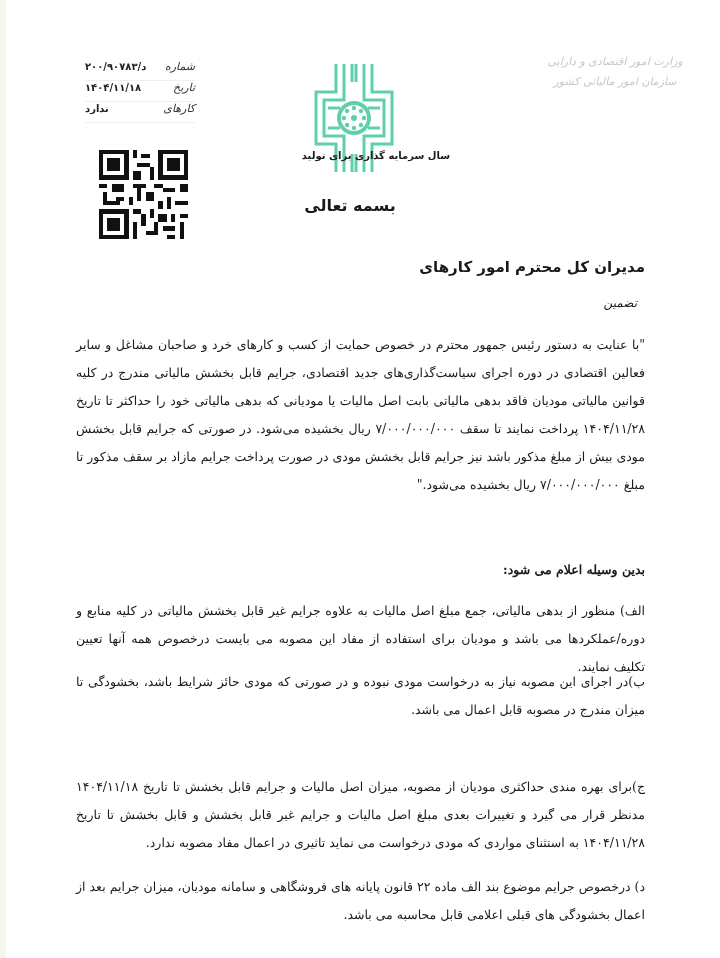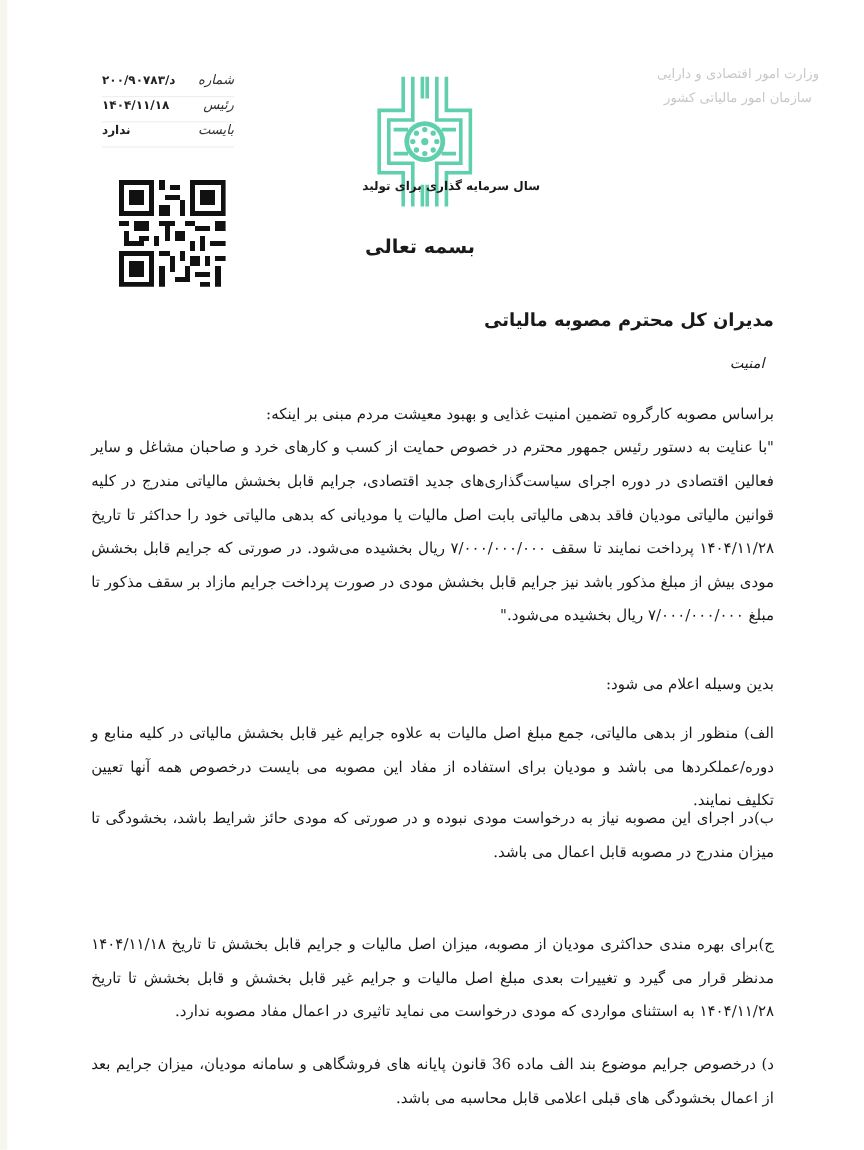--- a/index.html
+++ b/index.html
@@ -6,21 +6,21 @@
   body{width:720px;height:958px;position:relative;overflow:hidden;font-family:"DejaVu Serif","Liberation Serif",serif;color:#1a1a1a;}
   .leftedge{position:absolute;left:0;top:0;width:6px;height:958px;background:#f6f6ee;}
   .ref{position:absolute;left:85px;width:110px;direction:rtl;font-size:11px;}
   .ref .row{display:flex;justify-content:space-between;align-items:baseline;height:20px;border-bottom:1px solid #efefef;}
   .ref .lbl{font-family:"DejaVu Serif",serif;font-style:italic;font-size:11px;color:#333;}
   .ref .val{font-family:"DejaVu Sans",sans-serif;font-weight:bold;font-size:10px;color:#222;}
   .qr{position:absolute;left:99px;top:150px;width:89px;height:89px;}
   .logo{position:absolute;left:314px;top:62px;width:80px;height:112px;}
   .slogan{position:absolute;left:250px;top:150px;width:200px;text-align:right;direction:rtl;font-family:"DejaVu Sans",sans-serif;font-weight:bold;font-size:10px;}
   .bismillah{position:absolute;left:250px;top:196px;width:200px;text-align:center;direction:rtl;font-family:"DejaVu Sans",sans-serif;font-weight:bold;font-size:16px;}
-  .ministry{position:absolute;left:540px;top:52px;width:150px;direction:rtl;text-align:center;font-size:11px;color:#c8c8c8;line-height:20px;}
+  .ministry{position:absolute;left:540px;top:52px;width:150px;direction:rtl;text-align:center;font-size:11px;color:#c8c8c8;font-style:italic;line-height:20px;}
   .addressee{position:absolute;right:75px;top:258px;direction:rtl;font-family:"DejaVu Sans",sans-serif;font-weight:bold;font-size:15px;}
   .salam{position:absolute;right:83px;top:296px;direction:rtl;font-style:italic;font-size:12px;}
   .body{position:absolute;left:76px;right:75px;direction:rtl;text-align:justify;font-size:12.5px;line-height:28px;}
   .body p{margin:0;}
 </style>
 </head>
 <body>
 
 <div class="leftedge"></div>
 
@@ -28,25 +28,25 @@
   <div>وزارت امور اقتصادی و دارایی</div>
   <div>سازمان امور مالیاتی کشور</div>
 </div>
 
 <div class="ref" style="top:60px;">
   <div class="row">
     <span class="lbl">شماره</span>
     <span class="val">د/۲۰۰/۹۰۷۸۳</span>
   </div>
   <div class="row">
-    <span class="lbl">رئیس</span>
+    <span class="lbl">تاریخ</span>
     <span class="val">۱۴۰۴/۱۱/۱۸</span>
   </div>
   <div class="row">
-    <span class="lbl">بایست</span>
+    <span class="lbl">کارهای</span>
     <span class="val">ندارد</span>
   </div>
 </div>
 
 <svg class="qr" viewBox="0 0 21 21" shape-rendering="crispEdges">
   <rect width="21" height="21" fill="#fff"></rect>
   <g fill="#111">
     <rect x="0" y="0" width="7" height="7"></rect>
       <rect x="1" y="1" width="5" height="5" fill="#fff"></rect>
       <rect x="2" y="2" width="3" height="3"></rect>
@@ -109,39 +109,38 @@
       <circle cx="33" cy="63" r="2.2"></circle>
       <circle cx="30" cy="56" r="2.2"></circle>
       <circle cx="33" cy="49" r="2.2"></circle>
     <circle cx="40" cy="56" r="3"></circle>
   </g>
 </svg>
 
 <div class="slogan">سال سرمایه گذاری برای تولید</div>
 <div class="bismillah">بسمه تعالی</div>
 
-<div class="addressee">مدیران کل محترم مصوبه مالیاتی</div>
-<div class="salam">امنیت</div>
+<div class="addressee">مدیران کل محترم امور کارهای</div>
+<div class="salam">تضمین</div>
 
 <div class="body" style="top:331px;">
-  <p>براساس مصوبه کارگروه تضمین امنیت غذایی و بهبود معیشت مردم مبنی بر اینکه:</p>
   <p>"با عنایت به دستور رئیس جمهور محترم در خصوص حمایت از کسب و کارهای خرد و صاحبان مشاغل و سایر فعالین اقتصادی در دوره اجرای سیاست‌گذاری‌های جدید اقتصادی، جرایم قابل بخشش مالیاتی مندرج در کلیه قوانین مالیاتی مودیان فاقد بدهی مالیاتی بابت اصل مالیات یا مودیانی که بدهی مالیاتی خود را حداکثر تا تاریخ ۱۴۰۴/۱۱/۲۸ پرداخت نمایند تا سقف ۷/۰۰۰/۰۰۰/۰۰۰ ریال بخشیده می‌شود. در صورتی که جرایم قابل بخشش مودی بیش از مبلغ مذکور باشد نیز جرایم قابل بخشش مودی در صورت پرداخت جرایم مازاد بر سقف مذکور تا مبلغ ۷/۰۰۰/۰۰۰/۰۰۰ ریال بخشیده می‌شود."</p>
 </div>
 
-<div class="body" style="top:556px;">
+<div class="body" style="top:556px;font-weight:bold;">
   <p>بدین وسیله اعلام می شود:</p>
 </div>
 
 <div class="body" style="top:597px;">
   <p>الف) منظور از بدهی مالیاتی، جمع مبلغ اصل مالیات به علاوه جرایم غیر قابل بخشش مالیاتی در کلیه منابع و دوره/عملکردها می باشد و مودیان برای استفاده از مفاد این مصوبه می بایست درخصوص همه آنها تعیین تکلیف نمایند.</p>
 </div>
 
 <div class="body" style="top:668px;">
   <p>ب)در اجرای این مصوبه نیاز به درخواست مودی نبوده و در صورتی که مودی حائز شرایط باشد، بخشودگی تا میزان مندرج در مصوبه قابل اعمال می باشد.</p>
 </div>
 
 <div class="body" style="top:773px;">
   <p>ج)برای بهره مندی حداکثری مودیان از مصوبه، میزان اصل مالیات و جرایم قابل بخشش تا تاریخ ۱۴۰۴/۱۱/۱۸ مدنظر قرار می گیرد و تغییرات بعدی مبلغ اصل مالیات و جرایم غیر قابل بخشش و قابل بخشش تا تاریخ ۱۴۰۴/۱۱/۲۸ به استثنای مواردی که مودی درخواست می نماید تاثیری در اعمال مفاد مصوبه ندارد.</p>
 </div>
 
 <div class="body" style="top:873px;">
-  <p>د) درخصوص جرایم موضوع بند الف ماده 36 قانون پایانه های فروشگاهی و سامانه مودیان، میزان جرایم بعد از اعمال بخشودگی های قبلی اعلامی قابل محاسبه می باشد.</p>
+  <p>د) درخصوص جرایم موضوع بند الف ماده ۲۲ قانون پایانه های فروشگاهی و سامانه مودیان، میزان جرایم بعد از اعمال بخشودگی های قبلی اعلامی قابل محاسبه می باشد.</p>
 </div>
 
 </body></html>

